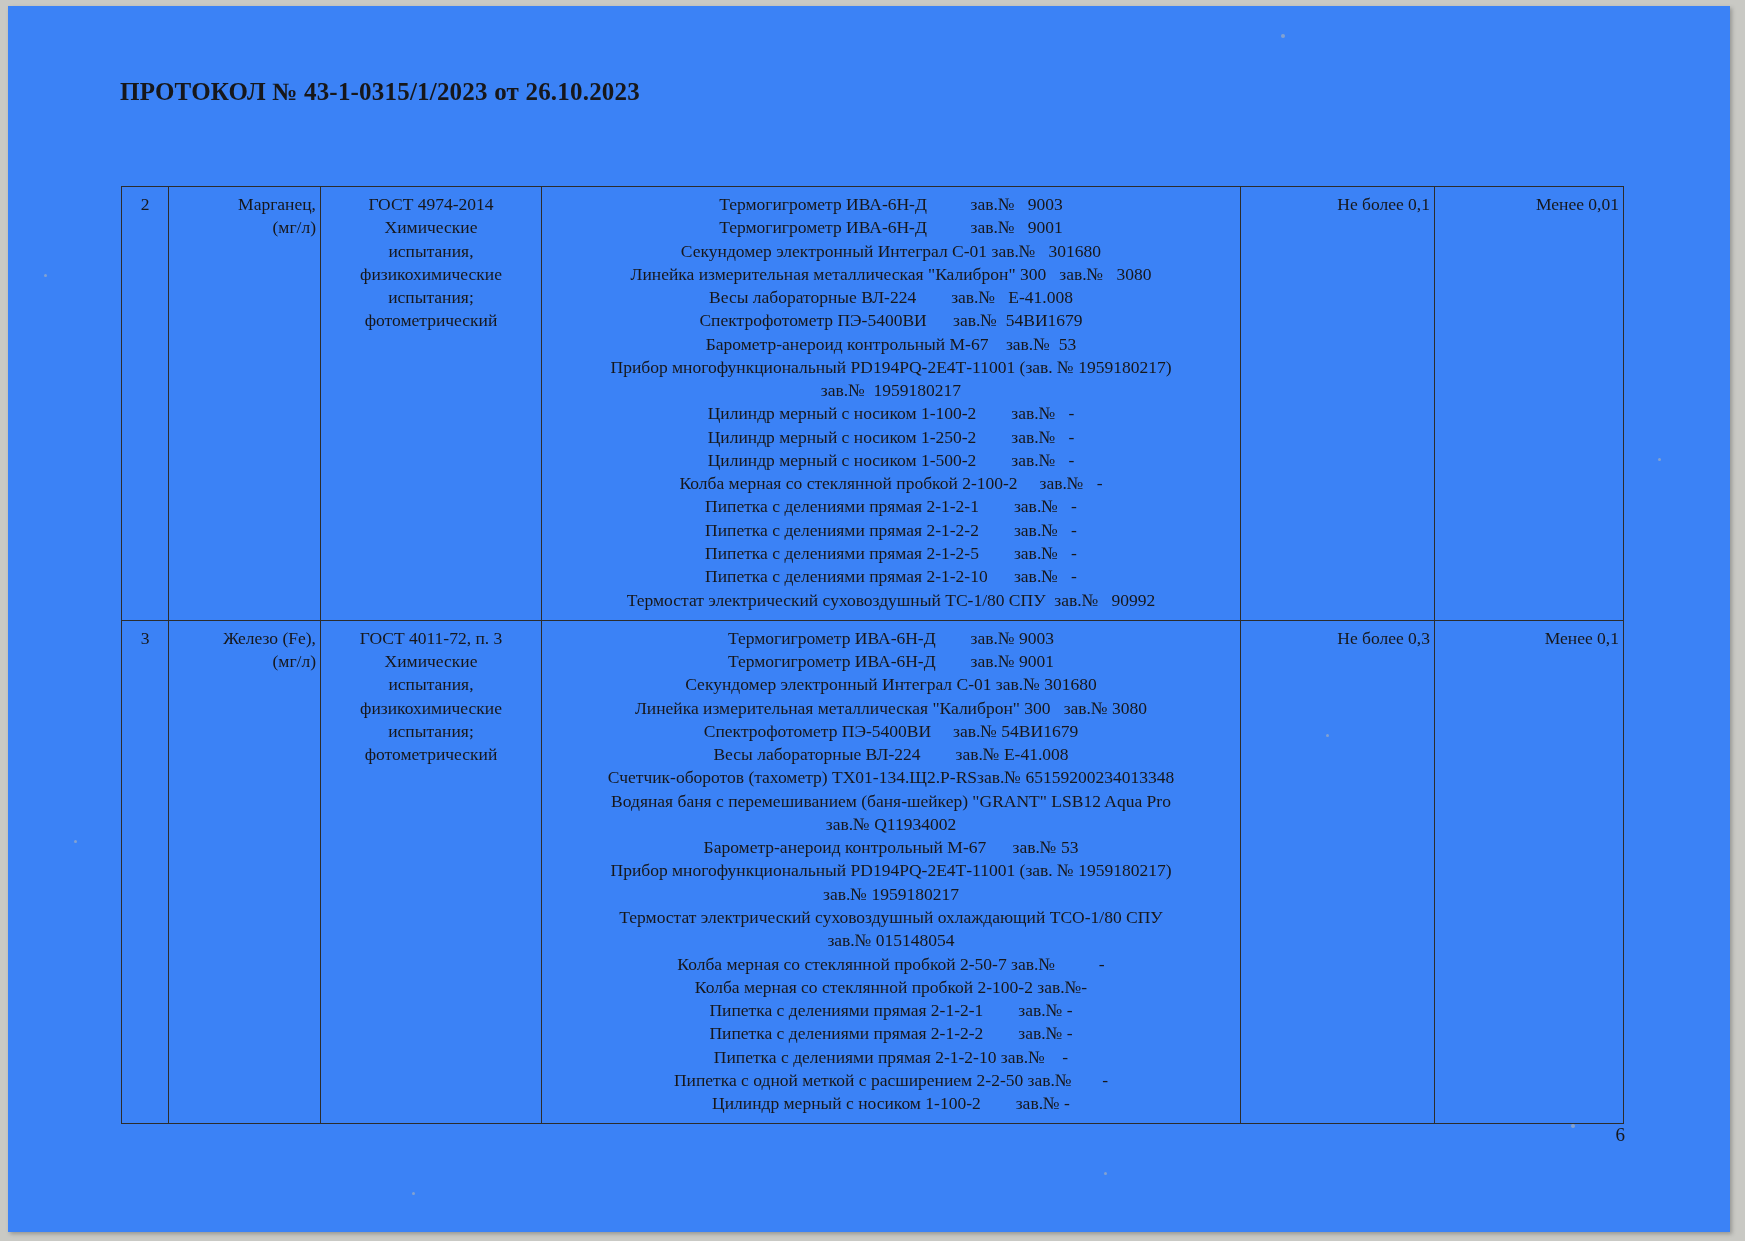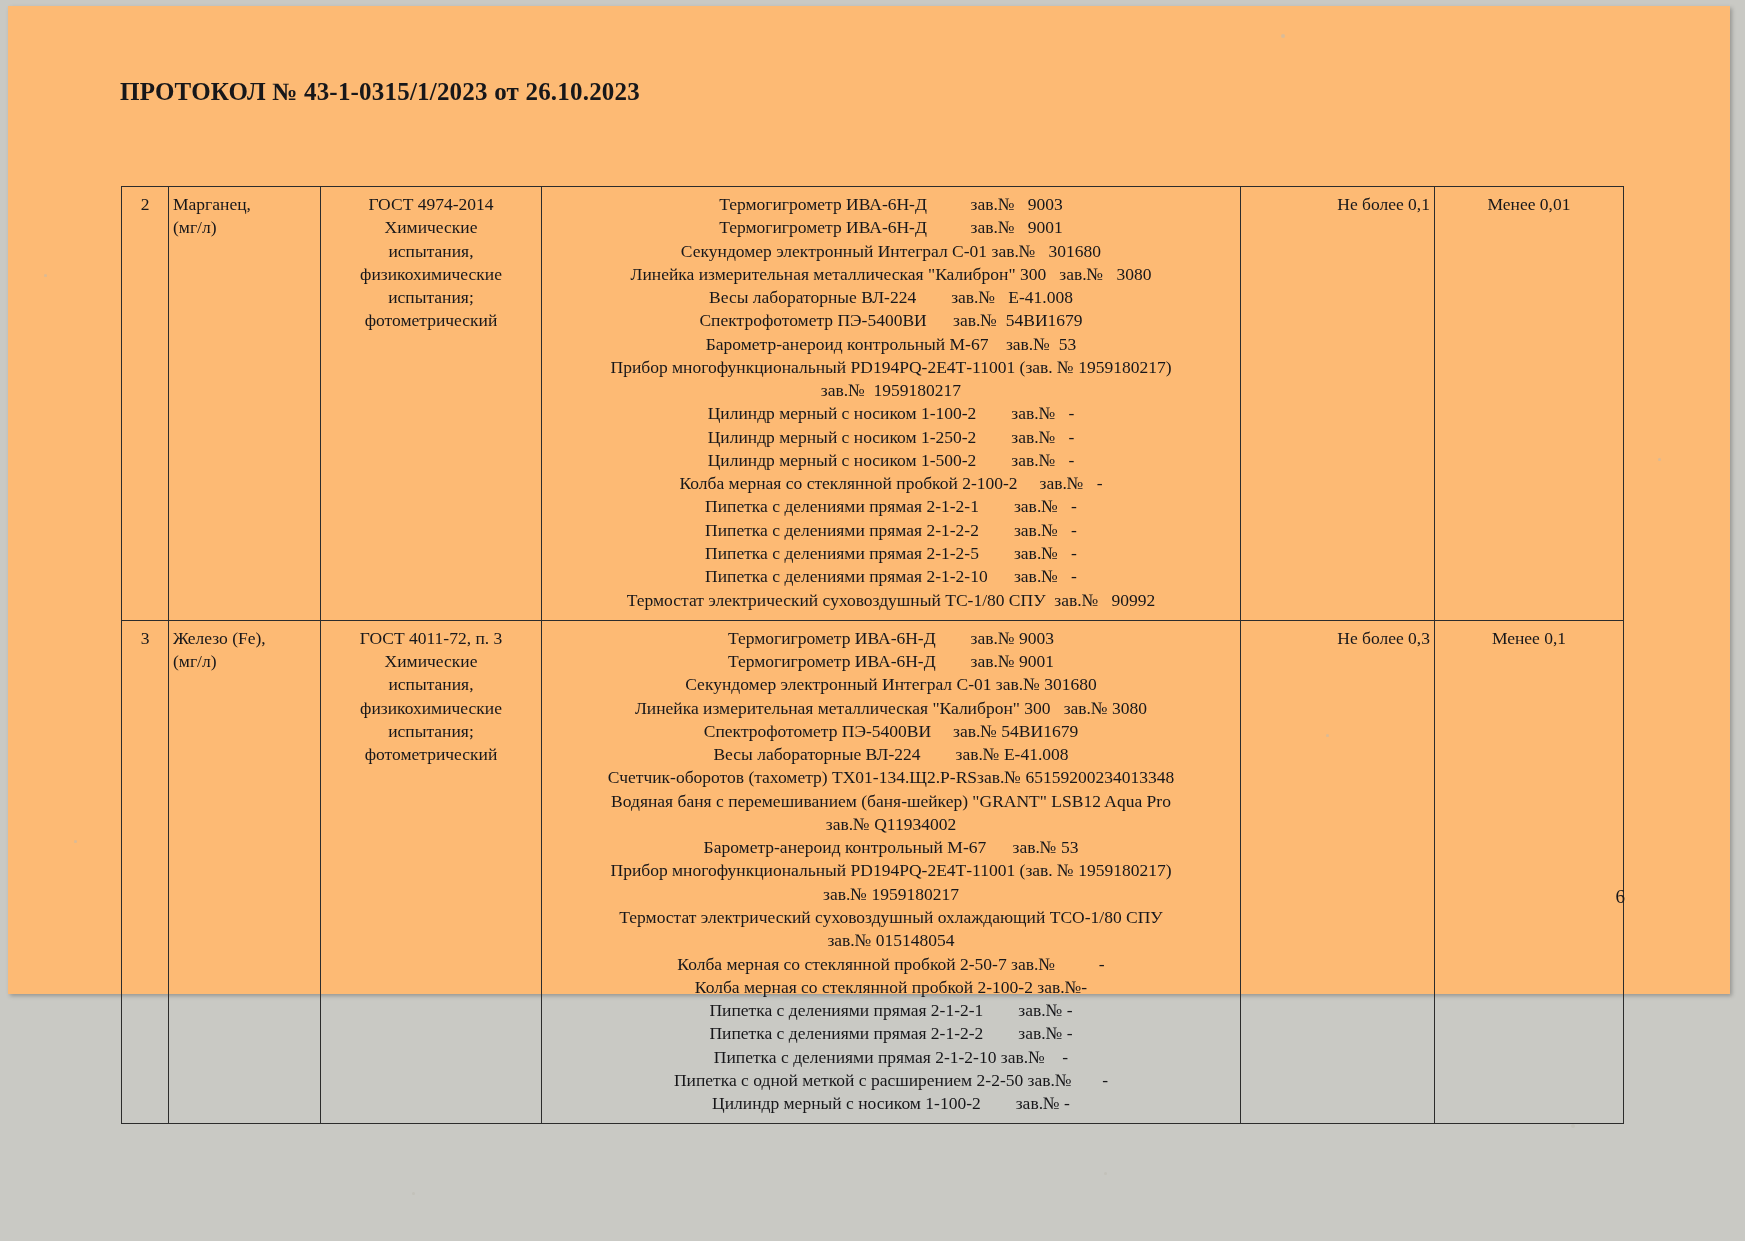--- a/index.html
+++ b/index.html
@@ -11,22 +11,22 @@
     height: 1241px;
     background: #c9c9c4;
     font-family: "Liberation Serif", serif;
     overflow: hidden;
   }
   .page {
     position: absolute;
     left: 8px;
     top: 6px;
     width: 1722px;
-    height: 988px;
-    background: #fdba74;
+    height: 1226px;
+    background: #3b82f6;
     box-shadow: 2px 2px 4px rgba(0,0,0,0.25);
   }
   
   .speck {
     position: absolute;
     background: #bdbbb2;
     border-radius: 50%;
     opacity: .55;
   }
   .doc-title {
@@ -49,25 +49,25 @@
   }
   table.main td {
     border: 1px solid #2c2c2c;
     vertical-align: top;
     padding: 6px 4px 8px 4px;
     font-size: 17.5px;
     line-height: 1.33;
     color: #17171a;
   }
   .c-num      { width: 38px;  text-align: center; }
-  .c-param    { width: 143px; text-align: left; }
+  .c-param    { width: 143px; text-align: right; }
   .c-method   { width: 212px; text-align: center; }
   .c-equip    { width: 690px; text-align: center; }
   .c-norm     { width: 185px; text-align: right; }
-  .c-result   { width: 180px; text-align: center; margin-top: 9px; }
+  .c-result   { width: 180px; text-align: right; margin-top: 9px; }
 
   .equip-line { display: block; white-space: pre; }
   .meth-line  { display: block; }
   .param-line { display: block; }
 
   .page-number {
     position: absolute;
     right: 105px;
     bottom: 86px;
     font-size: 19px;

